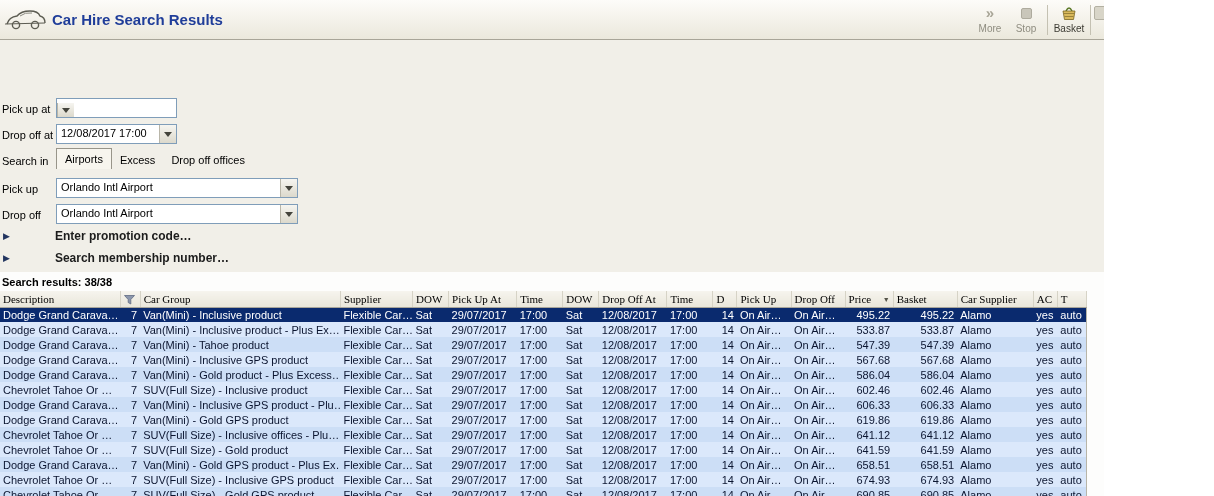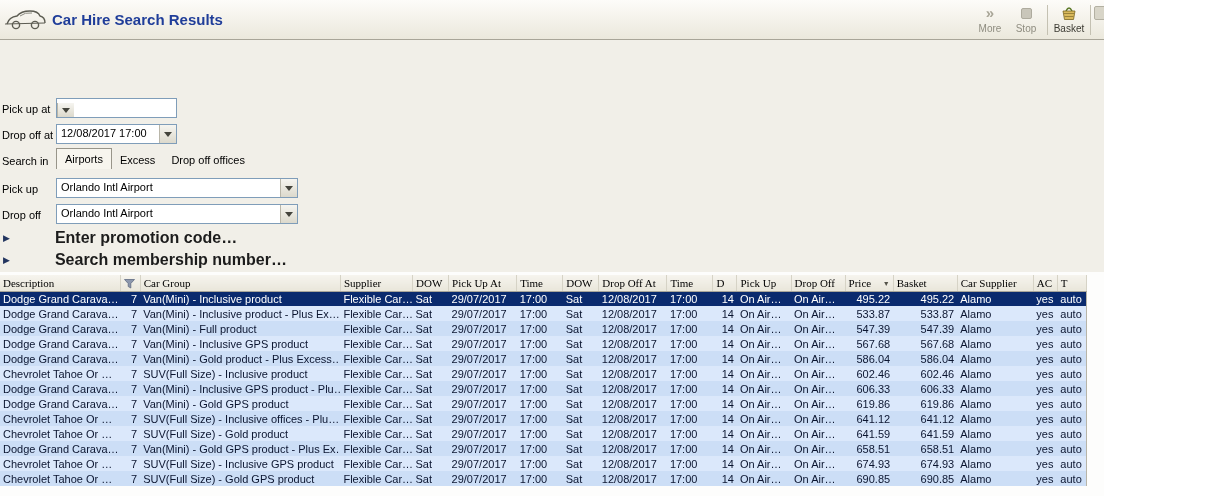--- a/index.html
+++ b/index.html
@@ -30,21 +30,21 @@
   .combo-text { flex:1; padding:2px 4px 0 4px; font-size:11px; white-space:nowrap; overflow:hidden; }
   .combo-btn { width:17px; background:linear-gradient(#f6f5f0,#dcd9cc); border-left:1px solid #b9b6a9; display:flex; align-items:center; justify-content:center; cursor:pointer; }
   .combo-btn::after { content:""; width:0; height:0; border:4px solid transparent; border-top:5px solid #44443c; margin-top:5px; }
 
   .tabs { position:absolute; left:56px; top:108px; display:flex; align-items:flex-end; }
   .tab { padding:4px 8px 3px 8px; font-size:11px; cursor:pointer; white-space:nowrap; }
   .tab.active { background:#f7f5ee; border:1px solid #98958a; border-bottom:none; padding-bottom:4px; }
 
   .expander { position:absolute; left:3px; display:flex; align-items:center; gap:5px; cursor:pointer; }
   .exp-arrow { font-size:9px; color:#22355f; line-height:10px; }
-  .exp-label { font-weight:bold; color:#1c1c1c; font-size:16px;padding-left:40px; }
+  .exp-label { font-weight:bold; color:#1c1c1c; font-size:12px;padding-left:40px; }
 
   .search-btn { position:absolute; left:222px; top:233px; width:99px; height:24px;
     border:1px solid #8a887c; border-radius:3px; background:linear-gradient(#fafaf5,#e7e4d6);
     display:flex; align-items:center; justify-content:center; gap:6px; font-size:11px; font-family:inherit; cursor:pointer; }
   .btn-label { display:inline-block; }
   .btn-label::first-letter { text-decoration:underline; }
 
   
   .results { position:absolute; top:272px; left:0; width:100%; height:224px; background:#fdfdfc; }
   .results-summary { font-weight:bold; font-size:11px; padding:4px 0 0 2px; }
@@ -159,20 +159,21 @@
         <svg width="15" height="15" viewBox="0 0 15 15">
           <circle cx="6" cy="6" r="4.2" fill="#bfe0f7" stroke="#1f5fa9" stroke-width="1.6"></circle>
           <line x1="9.4" y1="9.4" x2="13.4" y2="13.4" stroke="#1f5fa9" stroke-width="2.2"></line>
         </svg>
       </span>
       <span class="btn-label">Search</span>
     </button>
   </div>
 
   <div class="results">
+    <div class="results-summary">Search results: 38/38</div>
 
     <table class="grid">
       <colgroup>
         <col style="width:120px">
           <col style="width:20px">
           <col style="width:200px">
           <col style="width:72px">
         <col style="width:36px">
           <col style="width:68px">
           <col style="width:46px">
@@ -251,21 +252,21 @@
             <td>On Air…</td>
             <td>533.87</td>
             <td>533.87</td>
             <td>Alamo</td>
             <td>yes</td>
             <td>auto</td>
           </tr>
           <tr>
             <td>Dodge Grand Carava…</td>
             <td>7</td>
-            <td>Van(Mini) - Full product</td>
+            <td>Van(Mini) - Tahoe product</td>
             <td>Flexible Car…</td>
             <td>Sat</td>
             <td>29/07/2017</td>
             <td>17:00</td>
             <td>Sat</td>
             <td>12/08/2017</td>
             <td>17:00</td>
             <td>14</td>
             <td>On Air…</td>
             <td>On Air…</td>

